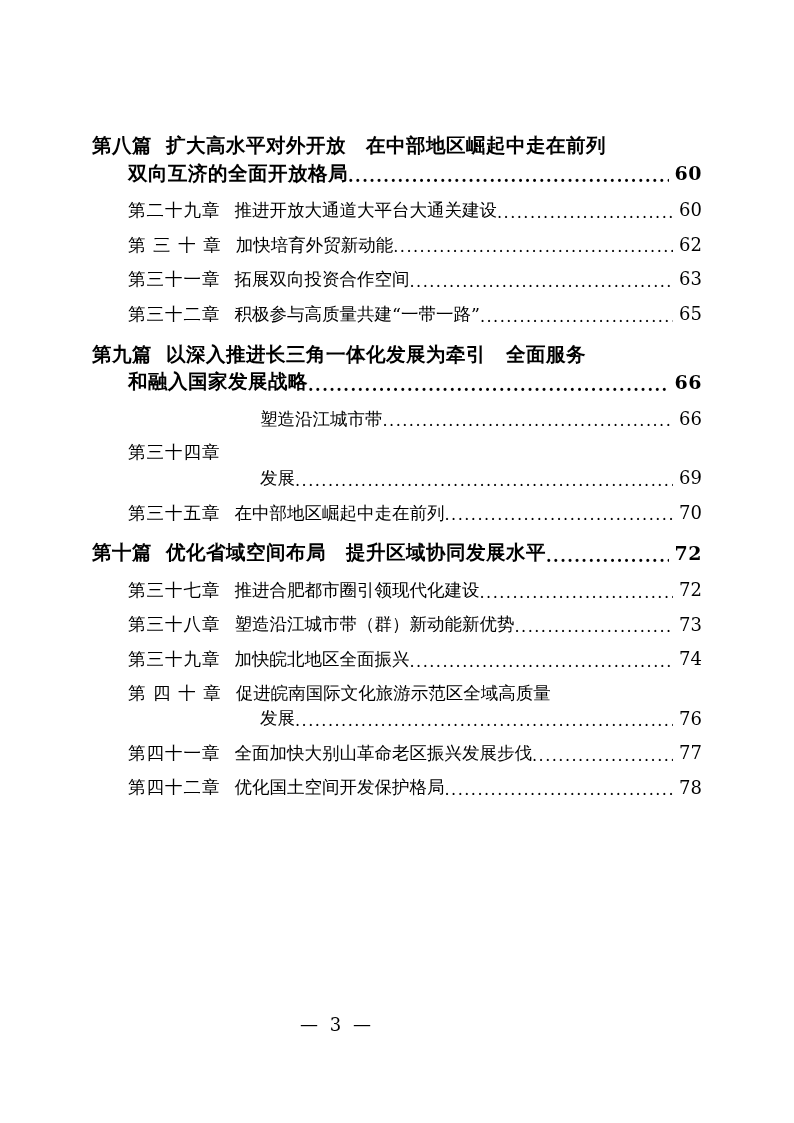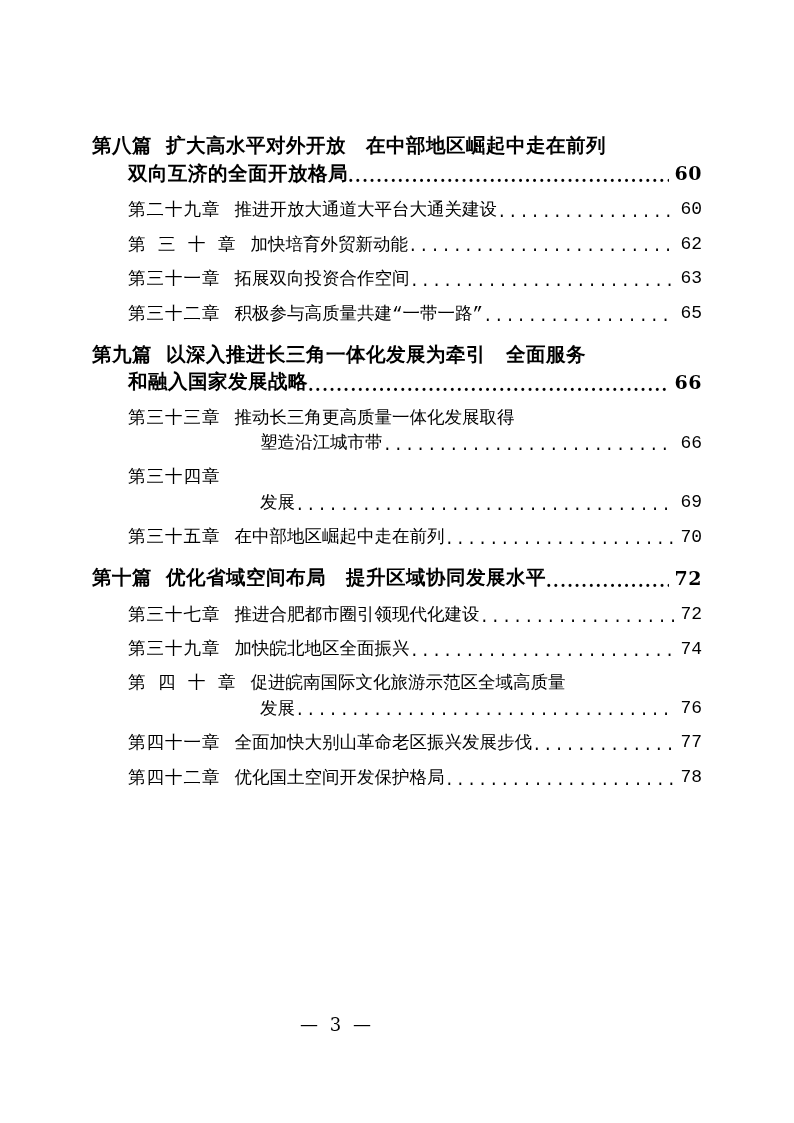--- a/index.html
+++ b/index.html
@@ -55,21 +55,20 @@
   .part .title2 {
     white-space: nowrap;
   }
   .part .indent-2 {
     width: 36px;
     flex: 0 0 36px;
   }
   
   .chapter {
     margin-bottom: 9px;
-    font-family: Liberation Mono, monospace;
   }
   .chapter .line {
     font-size: 17.5px;
   }
   .chapter .indent {
     flex: 0 0 36px;
     width: 36px;
   }
   .chapter .label {
     white-space: nowrap;
@@ -198,27 +197,20 @@
       <div class="line">
         <span class="indent-2"></span>
         <span class="title2">和融入国家发展战略</span>
         <span class="dots"></span>
         <span class="page-no">66</span>
       </div>
     </div>
 
     <div class="entry chapter">
       <div class="line">
-        <span class="indent"></span>
-        <span class="label">第三十三章</span>
-        <span class="label-spacer"></span>
-        <span class="title">推动长三角更高质量一体化发展取得</span>
-        <span class="nodots"></span>
-      </div>
-      <div class="line">
         <span class="cont-indent"></span>
         <span class="title">塑造沿江城市带</span>
         <span class="dots"></span>
         <span class="page-no">66</span>
       </div>
     </div>
 
     <div class="entry chapter">
       <div class="line">
         <span class="indent"></span>
@@ -259,20 +251,30 @@
       <div class="line">
         <span class="indent"></span>
         <span class="label">第三十七章</span>
         <span class="label-spacer"></span>
         <span class="title">推进合肥都市圈引领现代化建设</span>
         <span class="dots"></span>
         <span class="page-no">72</span>
       </div>
     </div>
 
+    <div class="entry chapter">
+      <div class="line">
+        <span class="indent"></span>
+        <span class="label">第三十八章</span>
+        <span class="label-spacer"></span>
+        <span class="title">塑造沿江城市带（群）新动能新优势</span>
+        <span class="dots"></span>
+        <span class="page-no">73</span>
+      </div>
+    </div>
 
     <div class="entry chapter">
       <div class="line">
         <span class="indent"></span>
         <span class="label">第三十九章</span>
         <span class="label-spacer"></span>
         <span class="title">加快皖北地区全面振兴</span>
         <span class="dots"></span>
         <span class="page-no">74</span>
       </div>

